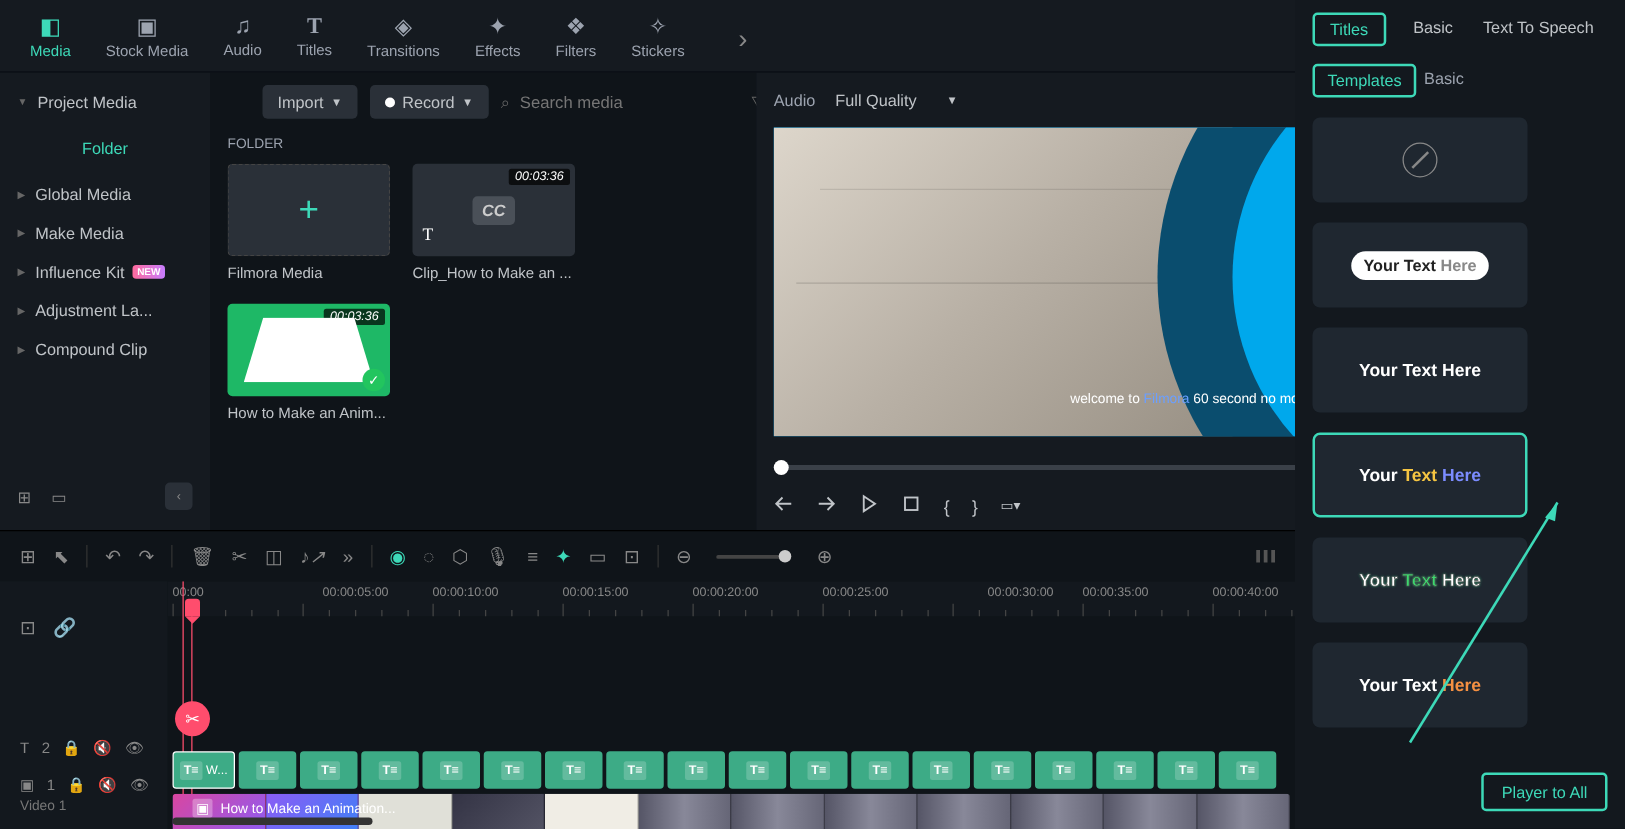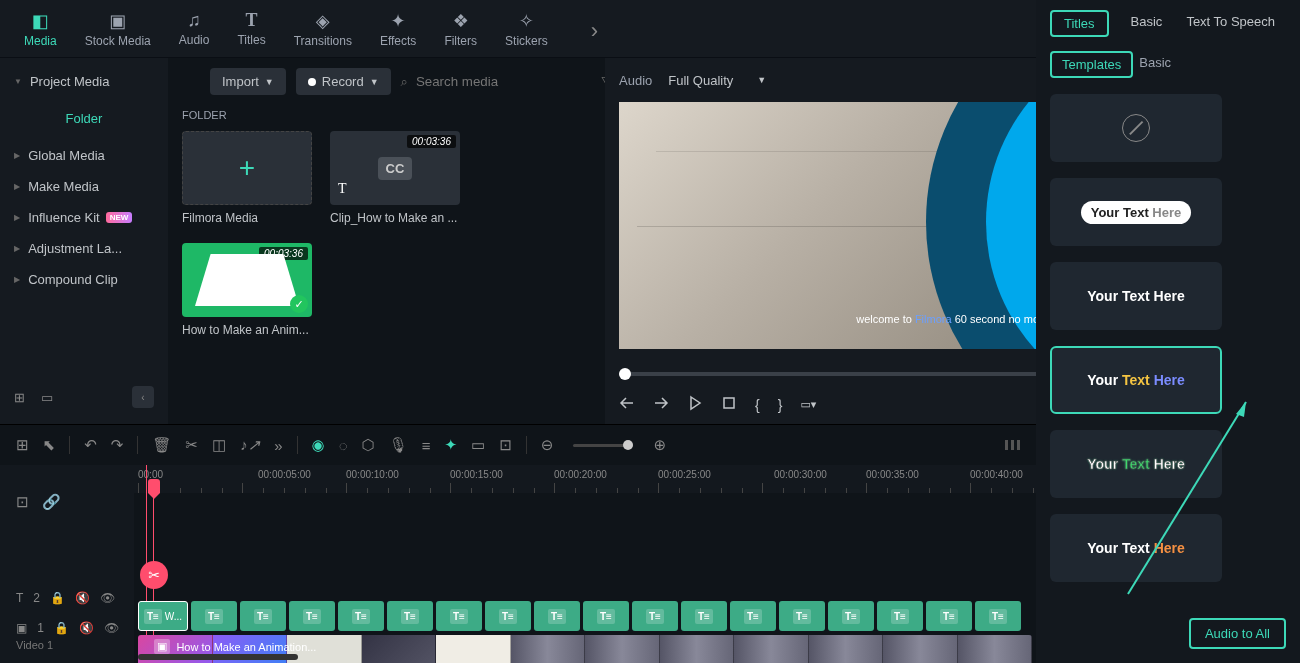--- a/index.html
+++ b/index.html
@@ -33,21 +33,21 @@
     .toolbar-btn { background: #2a3038; border: none; color: #c0c4c8; padding: 6px 12px; border-radius: 4px; cursor: pointer; display: flex; align-items: center; gap: 6px; font-size: 13px; }
     .rec-dot { width: 8px; height: 8px; border-radius: 50%; background: #fff; display: inline-block; }
     .search-group { display: flex; align-items: center; gap: 8px; flex: 1; color: #666; }
     .search-input { background: transparent; border: none; color: #c0c4c8; outline: none; flex: 1; }
     .folder-label { font-size: 11px; color: #9ca3af; text-transform: uppercase; margin-bottom: 10px; }
     .media-grid { display: flex; flex-wrap: wrap; gap: 18px; }
     .media-item { width: 130px; }
     .media-thumb { width: 130px; height: 74px; background: #2a3038; border-radius: 4px; display: flex; align-items: center; justify-content: center; position: relative; margin-bottom: 6px; }
     .media-thumb.add { border: 1px dashed #444; }
     .plus-icon { font-size: 28px; color: #3dd9b8; font-weight: 200; }
-    .cc-box { background: #4a5058; padding: 4px 8px; border-radius: 4px; font-weight: bold; color: #ccc; }
+    .cc-box { background: #4a5058; padding: 4px 8px; border-radius: 4px; font-weight: bold; color: #ccc; font-style: italic; }
     .type-icon { position: absolute; left: 8px; bottom: 8px; color: #fff; font-size: 14px; font-family: Georgia, serif; }
     .duration-badge { position: absolute; top: 4px; right: 4px; background: rgba(0,0,0,0.7); color: #fff; font-size: 10px; padding: 1px 5px; border-radius: 2px; font-style: italic; }
     .check-badge { position: absolute; bottom: 4px; right: 4px; width: 18px; height: 18px; border-radius: 50%; background: #22c55e; color: white; display: flex; align-items: center; justify-content: center; font-size: 11px; }
     .media-name { font-size: 12px; color: #c0c4c8; white-space: nowrap; overflow: hidden; text-overflow: ellipsis; }
     .thumb-howto { background: #1eb866; position: relative; }
     .thumb-howto-inner { width: 80%; height: 70%; background: white; clip-path: polygon(15% 0, 85% 0, 100% 100%, 0 100%); }
 
     
     .player-panel { flex: 1; background: #151a20; padding: 10px 14px; display: flex; flex-direction: column; }
     .player-header { display: flex; align-items: center; gap: 16px; margin-bottom: 10px; }
@@ -337,21 +337,21 @@
     <div class="template-card selected">
         <span class="txt-tmpl"><span>Your </span><span class="yellow">Text </span><span class="blue">Here</span></span>
       </div>
     <div class="template-card">
         <span class="txt-tmpl outlined"><span>Your </span><span class="green">Text </span><span>Here</span></span>
       </div>
     <div class="template-card">
         <span class="txt-tmpl"><span>Your Text </span><span class="orange">Here</span></span>
       </div>
   </div>
-  <div class="apply-btn">Audio to All</div>
+  <div class="apply-btn">Player to All</div>
 </div>
 
 <svg class="arrow-annotation" viewBox="0 0 140 210">
   <line x1="10" y1="200" x2="128" y2="8" stroke="#3dd9b8" stroke-width="2"></line>
   <polygon points="128,8 118,20 126,23" fill="#3dd9b8"></polygon>
 </svg>
 
 <div class="timeline">
   <div class="tl-toolbar">
     <span class="tl-btn">⊞</span>
@@ -439,21 +439,21 @@
           <div class="tick-line" style="left: 441px; height: 5px;"></div>
           <div class="tick-line" style="left: 462px; height: 5px;"></div>
           <div class="tick-line" style="left: 483px; height: 5px;"></div>
           <div class="tick-line" style="left: 504px; height: 5px;"></div>
           <div class="ruler-tick" style="left: 524px;">00:00:25:00</div>
           <div class="tick-line" style="left: 524px; height: 10px;"></div>
           <div class="tick-line" style="left: 545px; height: 5px;"></div>
           <div class="tick-line" style="left: 566px; height: 5px;"></div>
           <div class="tick-line" style="left: 587px; height: 5px;"></div>
           <div class="tick-line" style="left: 608px; height: 5px;"></div>
-          <div class="ruler-tick" style="left: 640px;">00:00:30:00</div>
+          <div class="ruler-tick" style="left: 656px;">00:00:30:00</div>
           <div class="tick-line" style="left: 628px; height: 10px;"></div>
           <div class="tick-line" style="left: 649px; height: 5px;"></div>
           <div class="tick-line" style="left: 670px; height: 5px;"></div>
           <div class="tick-line" style="left: 691px; height: 5px;"></div>
           <div class="tick-line" style="left: 712px; height: 5px;"></div>
           <div class="ruler-tick" style="left: 732px;">00:00:35:00</div>
           <div class="tick-line" style="left: 732px; height: 10px;"></div>
           <div class="tick-line" style="left: 753px; height: 5px;"></div>
           <div class="tick-line" style="left: 774px; height: 5px;"></div>
           <div class="tick-line" style="left: 795px; height: 5px;"></div>

